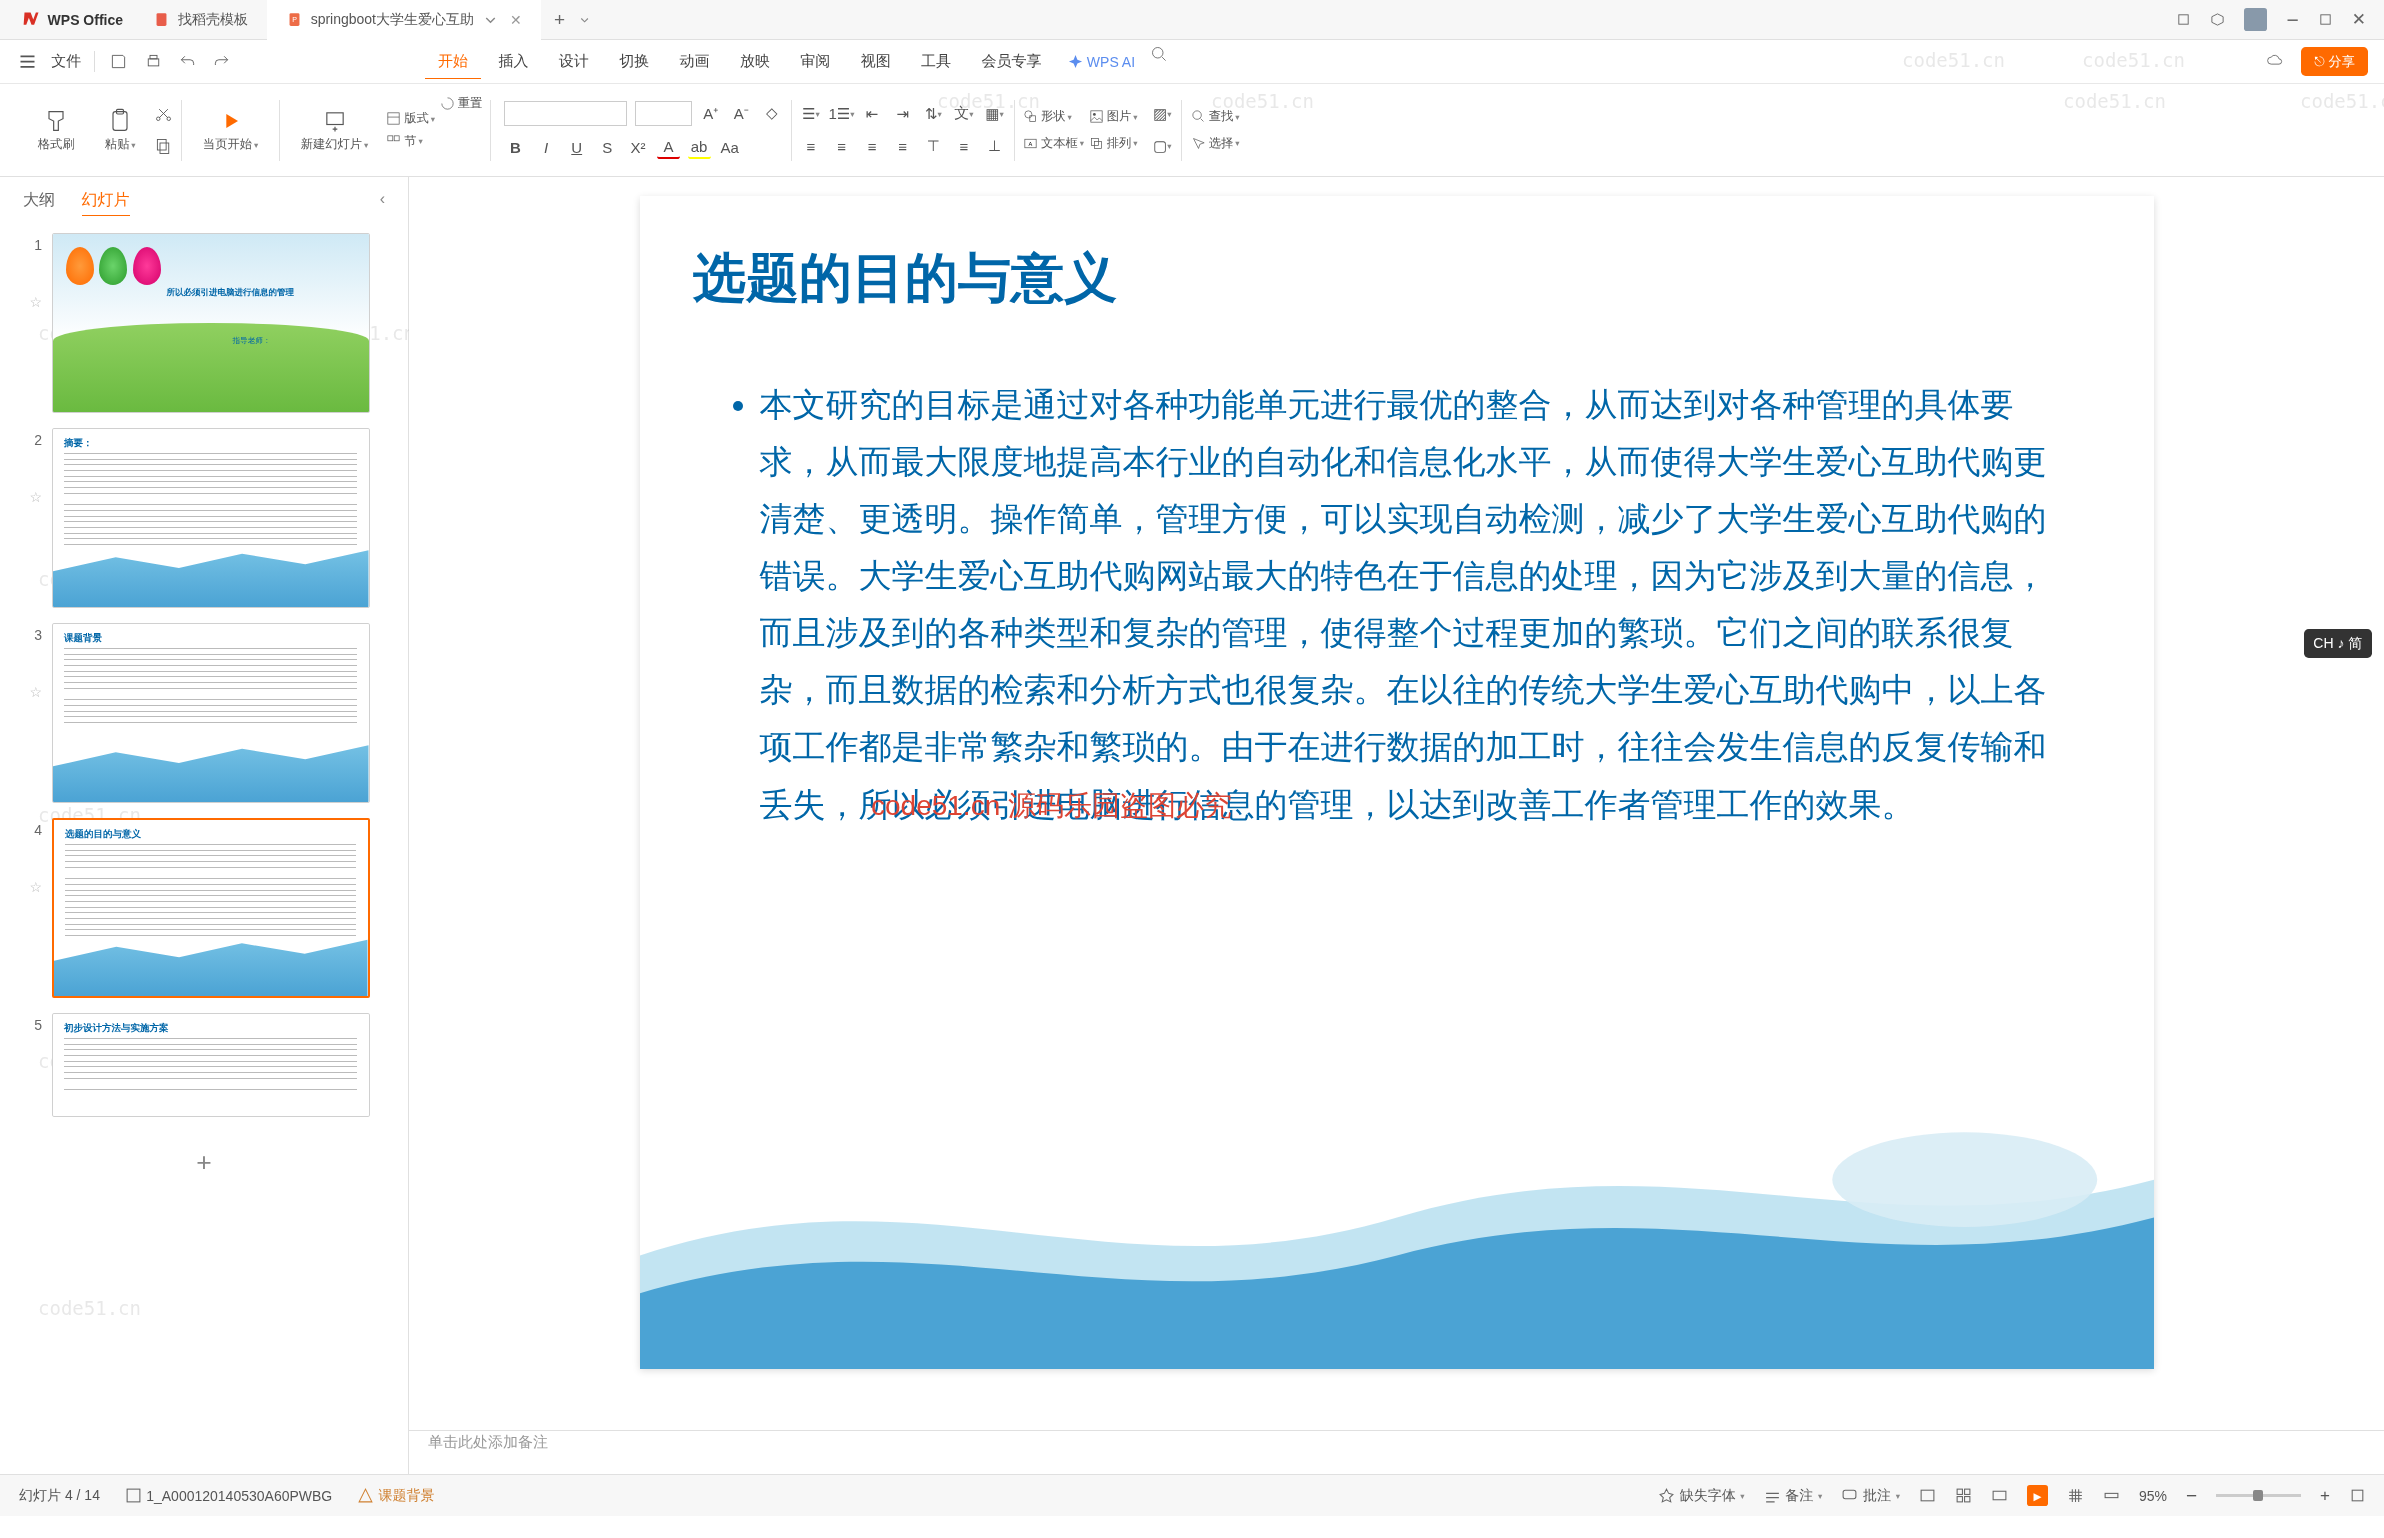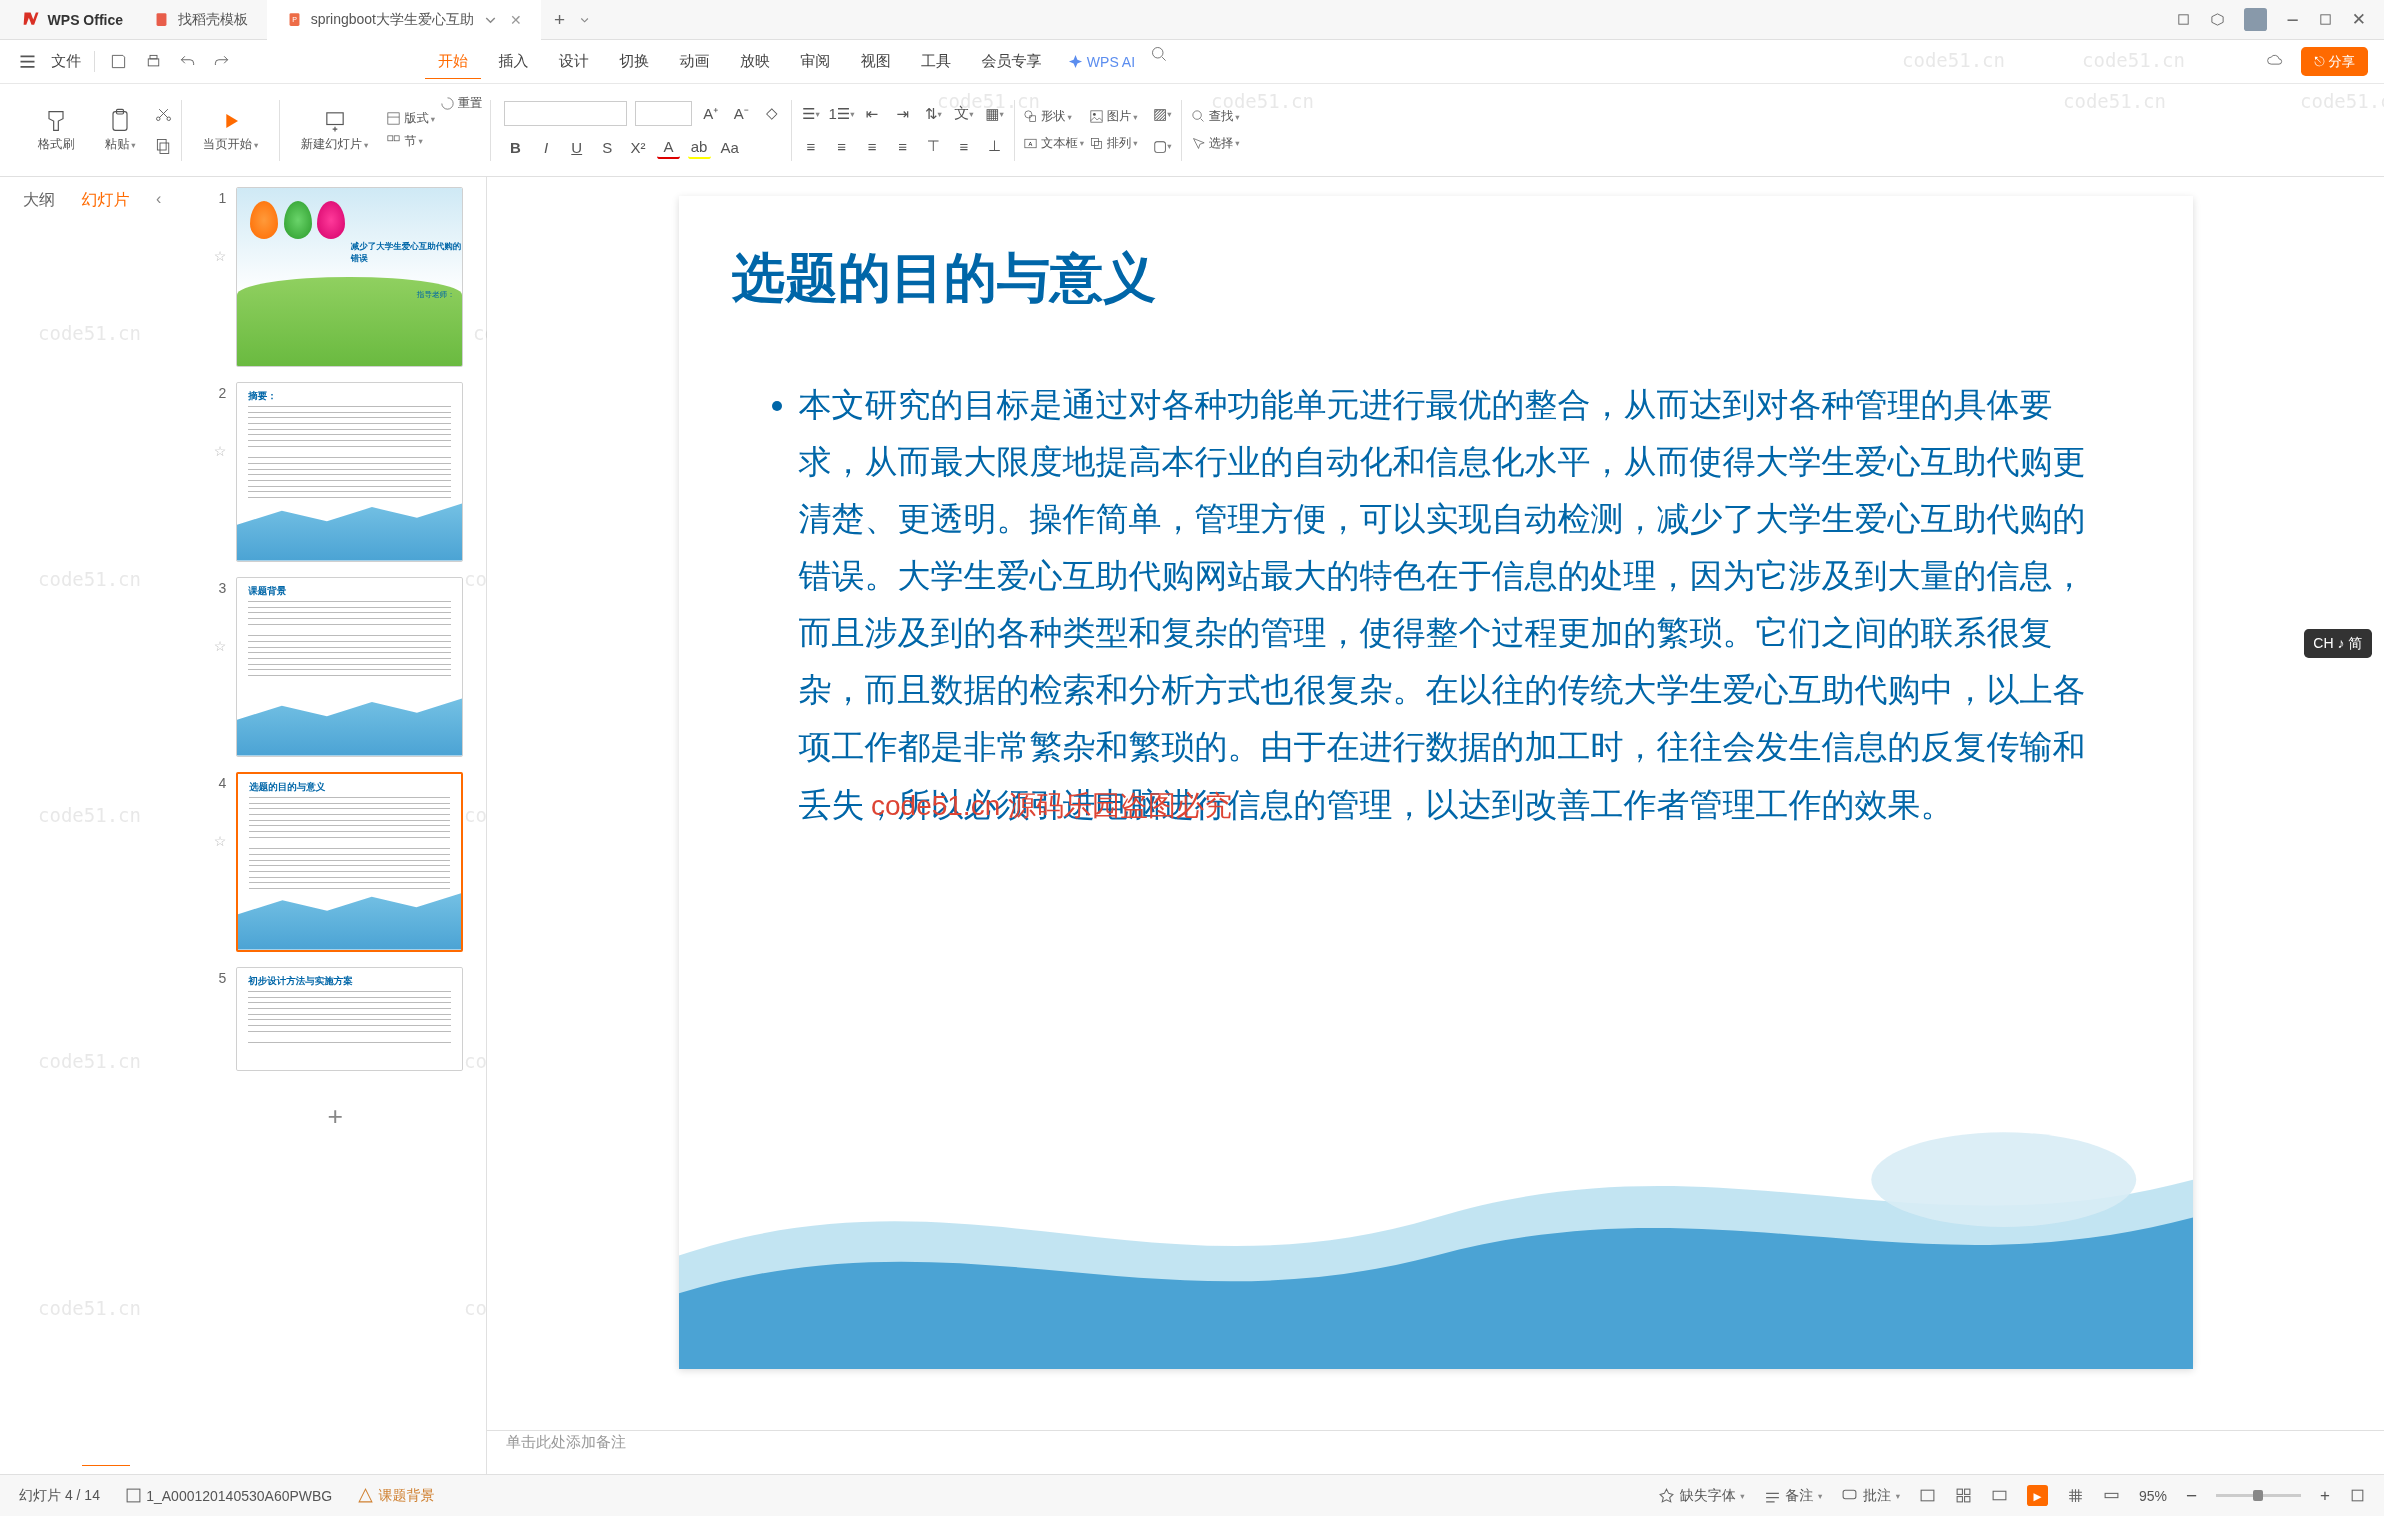--- a/index.html
+++ b/index.html
@@ -28,21 +28,21 @@
 .ribbon-group{display:flex;flex-direction:column;align-items:center;gap:1.9px;padding:3.8px 13.2px;color:#555;font-size:12.3px}
 .ribbon-group.tall{height:76px;justify-content:center}
 .ribbon-icon{width:28px;height:28px;display:flex;align-items:center;justify-content:center}
 .ribbon-sep{width:0.9px;height:61px;background:#e0e0e0;margin:0 3.8px}
 .ribbon-btn-row{display:flex;gap:7.6px}
 .ribbon-mini{width:23px;height:23px;display:flex;align-items:center;justify-content:center;color:#555;border-radius:2.8px;cursor:pointer}
 .ribbon-col{display:flex;flex-direction:column;gap:3.8px}
 .ribbon-label{font-size:12.3px;color:#555;display:flex;align-items:center;gap:1.9px}
 .dd{font-size:8.5px;color:#888}
 .workspace{display:flex;height:1297px}
-.sidepanel{width:487px;background:#fff;display:flex;flex-direction:row;border-right:0.9px solid #e0e0e0}
+.sidepanel{width:409px;background:#fff;display:flex;flex-direction:column;border-right:0.9px solid #e0e0e0}
 .side-tabs{display:flex;padding:13.2px 23px 7.6px;gap:26.5px;font-size:16px;color:#666}
 .side-tab.active{color:#ff6a00;border-bottom:1.9px solid #ff6a00;padding-bottom:3.8px}
 .side-collapse{margin-left:auto;color:#888}
 .thumbs{flex:1;overflow-y:auto;padding:9.5px 23px}
 .thumb-row{display:flex;gap:9.5px;margin-bottom:15px;align-items:flex-start}
 .thumb-num{width:19px;font-size:14px;color:#666;padding-top:3.8px;text-align:right}
 .thumb-star{width:19px;font-size:14px;color:#bbb;padding-top:34px;text-align:right}
 .thumb-col{display:flex;flex-direction:column;gap:7.6px;align-items:flex-end}
 .thumb{width:318px;height:180px;background:#fff;border:0.9px solid #d0d0d0;border-radius:1.9px;position:relative;overflow:hidden}
 .thumb.selected{border:2.8px solid #ff6a00}
@@ -410,21 +410,21 @@
             <div class="thumb-num">1</div>
             <div class="thumb-star">☆</div>
           </div>
         <div class="thumb">
           <div style="position:absolute;top:0;left:0;right:0;height:60%;background:linear-gradient(180deg,#cfe9f5,#fff)"></div>
           <div style="position:absolute;top:13.2px;left:13.2px;display:flex;gap:5.7px">
             <div class="balloon" style="background:radial-gradient(#ff9a3a,#ff6a00)"></div>
             <div class="balloon" style="background:radial-gradient(#6ad46a,#2a9a2a)"></div>
             <div class="balloon" style="background:radial-gradient(#ff3a9a,#d4006a)"></div>
           </div>
-          <div style="position:absolute;top:53px;left:114px;font-size:8.5px;color:#0066a8;font-weight:600">减少了大学生爱心互助代购的错误</div>
+          <div style="position:absolute;top:53px;left:114px;font-size:8.5px;color:#0066a8;font-weight:600">所以必须引进电脑进行信息的管理</div>
           <div style="position:absolute;bottom:0;left:0;right:0;height:50%;background:linear-gradient(180deg,#90d060 0%,#6aba40 100%);border-radius:50% 50% 0 0/20% 20% 0 0"></div>
           <div style="position:absolute;top:102px;left:180px;font-size:7.6px;color:#0066a8">指导老师：</div>
         </div>
       </div>
 
       <div class="thumb-row">
         <div class="thumb-col">
             <div class="thumb-num">2</div>
             <div class="thumb-star">☆</div>
           </div>

